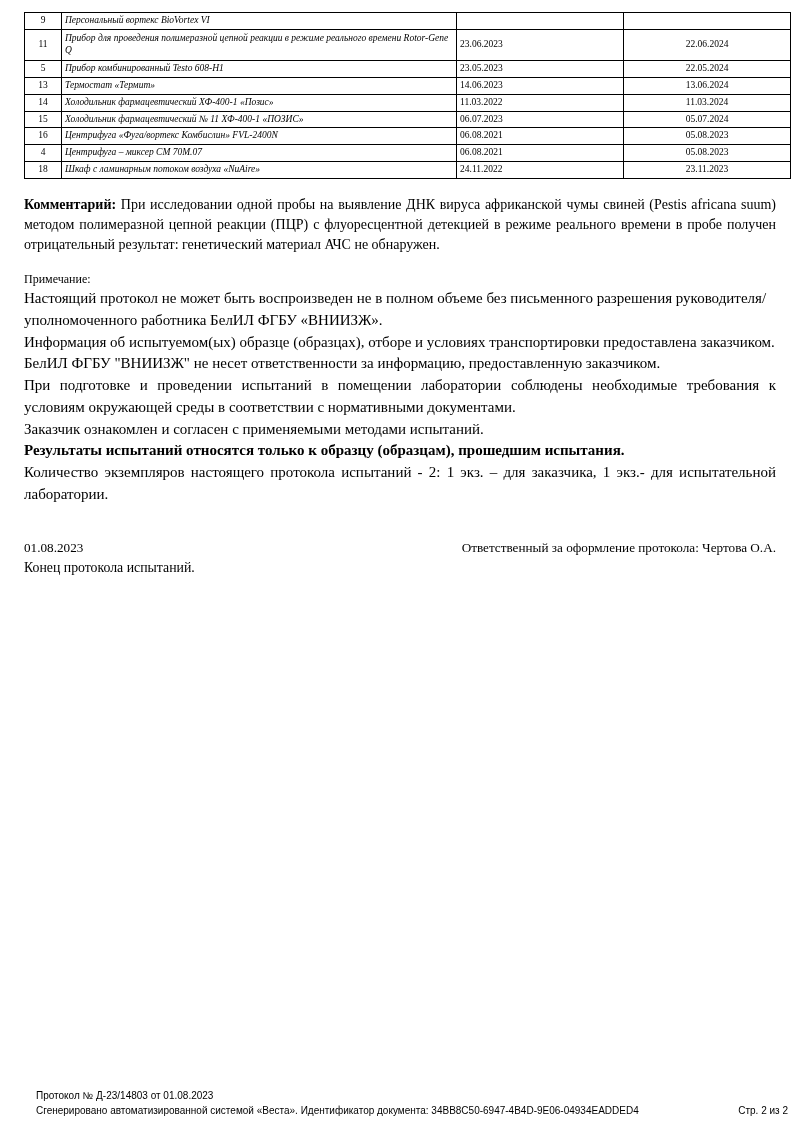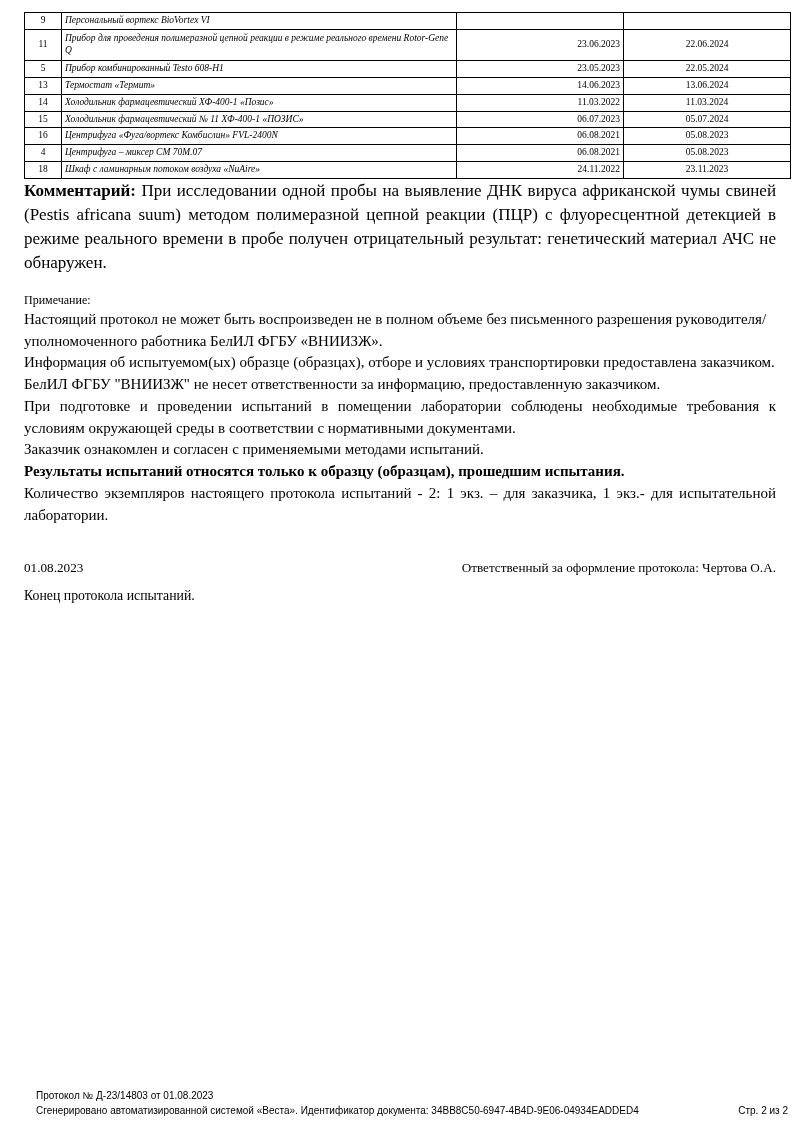--- a/index.html
+++ b/index.html
@@ -40,32 +40,33 @@
     width: 30px;
     text-align: center;
   }
   td.c-name {
     width: 388px;
     text-align: left;
     font-style: italic;
   }
   td.c-d1 {
     width: 160px;
-    text-align: right;
+    text-align: left;
   }
   td.c-d2 {
     width: 160px;
     text-align: center;
   }
   tr.tall td {
     height: 26px;
   }
   
   .comment-block {
-    font-size: 17px;
+    margin-top: 16px;
+    font-size: 14px;
     line-height: 1.42;
     text-align: justify;
     width: 752px;
   }
   .comment-block .lead {
     font-weight: bold;
   }
   .note-title {
     margin-top: 16px;
     font-size: 12px;
@@ -88,21 +89,21 @@
     text-align: left;
   }
   .sign-row {
     margin-top: 34px;
     display: flex;
     justify-content: space-between;
     width: 752px;
     font-size: 13.2px;
   }
   .end-line {
-    margin-top: 12px;
+    margin-top: 4px;
     font-size: 13.8px;
   }
   
   .footer {
     position: absolute;
     left: 36px;
     bottom: 14px;
     width: 752px;
     font-size: 10px;
     line-height: 1.5;

